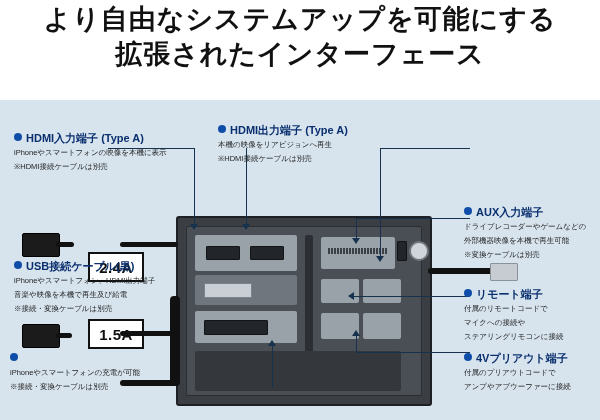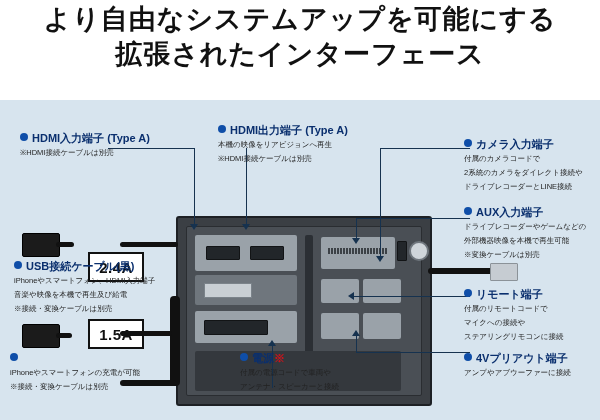--- a/index.html
+++ b/index.html
@@ -187,43 +187,36 @@
   <div class="ln lnh" style="left:352px;top:196px;width:118px;"></div>
   <div class="arrow left" style="left:348px;top:192px;"></div>
 
   <div class="ln lnh" style="left:356px;top:252px;width:114px;"></div>
   <div class="ln lnv" style="left:356px;top:236px;height:16px;"></div>
   <div class="arrow up" style="left:352px;top:230px;"></div>
 
   <div class="ln lnv" style="left:272px;top:246px;height:42px;"></div>
   <div class="arrow up" style="left:268px;top:240px;"></div>
 
-  <div class="callout" style="left:20px;top:32px;">
+  <div class="callout" style="left:14px;top:32px;">
     <div class="title">
       <span class="bullet"></span><span>HDMI入力端子 (Type A)</span>
     </div>
+    <div class="desc">iPhoneやスマートフォンの映像を本機に表示</div>
     <div class="desc">※HDMI接続ケーブルは別売</div>
   </div>
 
   <div class="callout" style="left:218px;top:24px;">
     <div class="title">
       <span class="bullet"></span><span>HDMI出力端子 (Type A)</span>
     </div>
     <div class="desc">本機の映像をリアビジョンへ再生</div>
     <div class="desc">※HDMI接続ケーブルは別売</div>
   </div>
 
-  <div class="callout right" style="left:464px;top:38px;">
-    <div class="title">
-      <span class="bullet"></span><span>カメラ入力端子</span>
-    </div>
-    <div class="desc">付属のカメラコードで</div>
-    <div class="desc">2系統のカメラをダイレクト接続や</div>
-    <div class="desc">ドライブレコーダーとLINE接続</div>
-  </div>
 
   <div class="callout right" style="left:464px;top:106px;">
     <div class="title">
       <span class="bullet"></span><span>AUX入力端子</span>
     </div>
     <div class="desc">ドライブレコーダーやゲームなどの</div>
     <div class="desc">外部機器映像を本機で再生可能</div>
     <div class="desc">※変換ケーブルは別売</div>
   </div>
 
@@ -233,41 +226,35 @@
     </div>
     <div class="desc">付属のリモートコードで</div>
     <div class="desc">マイクへの接続や</div>
     <div class="desc">ステアリングリモコンに接続</div>
   </div>
 
   <div class="callout right" style="left:464px;top:252px;">
     <div class="title">
       <span class="bullet"></span><span>4Vプリアウト端子</span>
     </div>
+    <div class="desc">付属のプリアウトコードで</div>
     <div class="desc">アンプやアブウーファーに接続</div>
   </div>
 
   <div class="callout" style="left:14px;top:160px;">
     <div class="title">
       <span class="bullet"></span><span>USB接続ケーブル(黒)</span>
     </div>
-    <div class="desc">iPhoneやスマートフォン、HDMI入力端子</div>
+    <div class="desc">iPhoneやスマートフォン、HDMI出力端子</div>
     <div class="desc">音楽や映像を本機で再生及び給電</div>
     <div class="desc">※接続・変換ケーブルは別売</div>
   </div>
 
   <div class="callout" style="left:10px;top:252px;">
     <div class="title">
       <span class="bullet"></span>
     </div>
     <div class="desc">iPhoneやスマートフォンの充電が可能</div>
     <div class="desc">※接続・変換ケーブルは別売</div>
   </div>
 
-  <div class="callout" style="left:240px;top:252px;">
-    <div class="title">
-      <span class="bullet"></span><span>電源</span><span class="red">※</span>
-    </div>
-    <div class="desc">付属の電源コードで車両や</div>
-    <div class="desc">アンテナ・スピーカーと接続</div>
-  </div>
 
 </div>
 
 </body></html>

